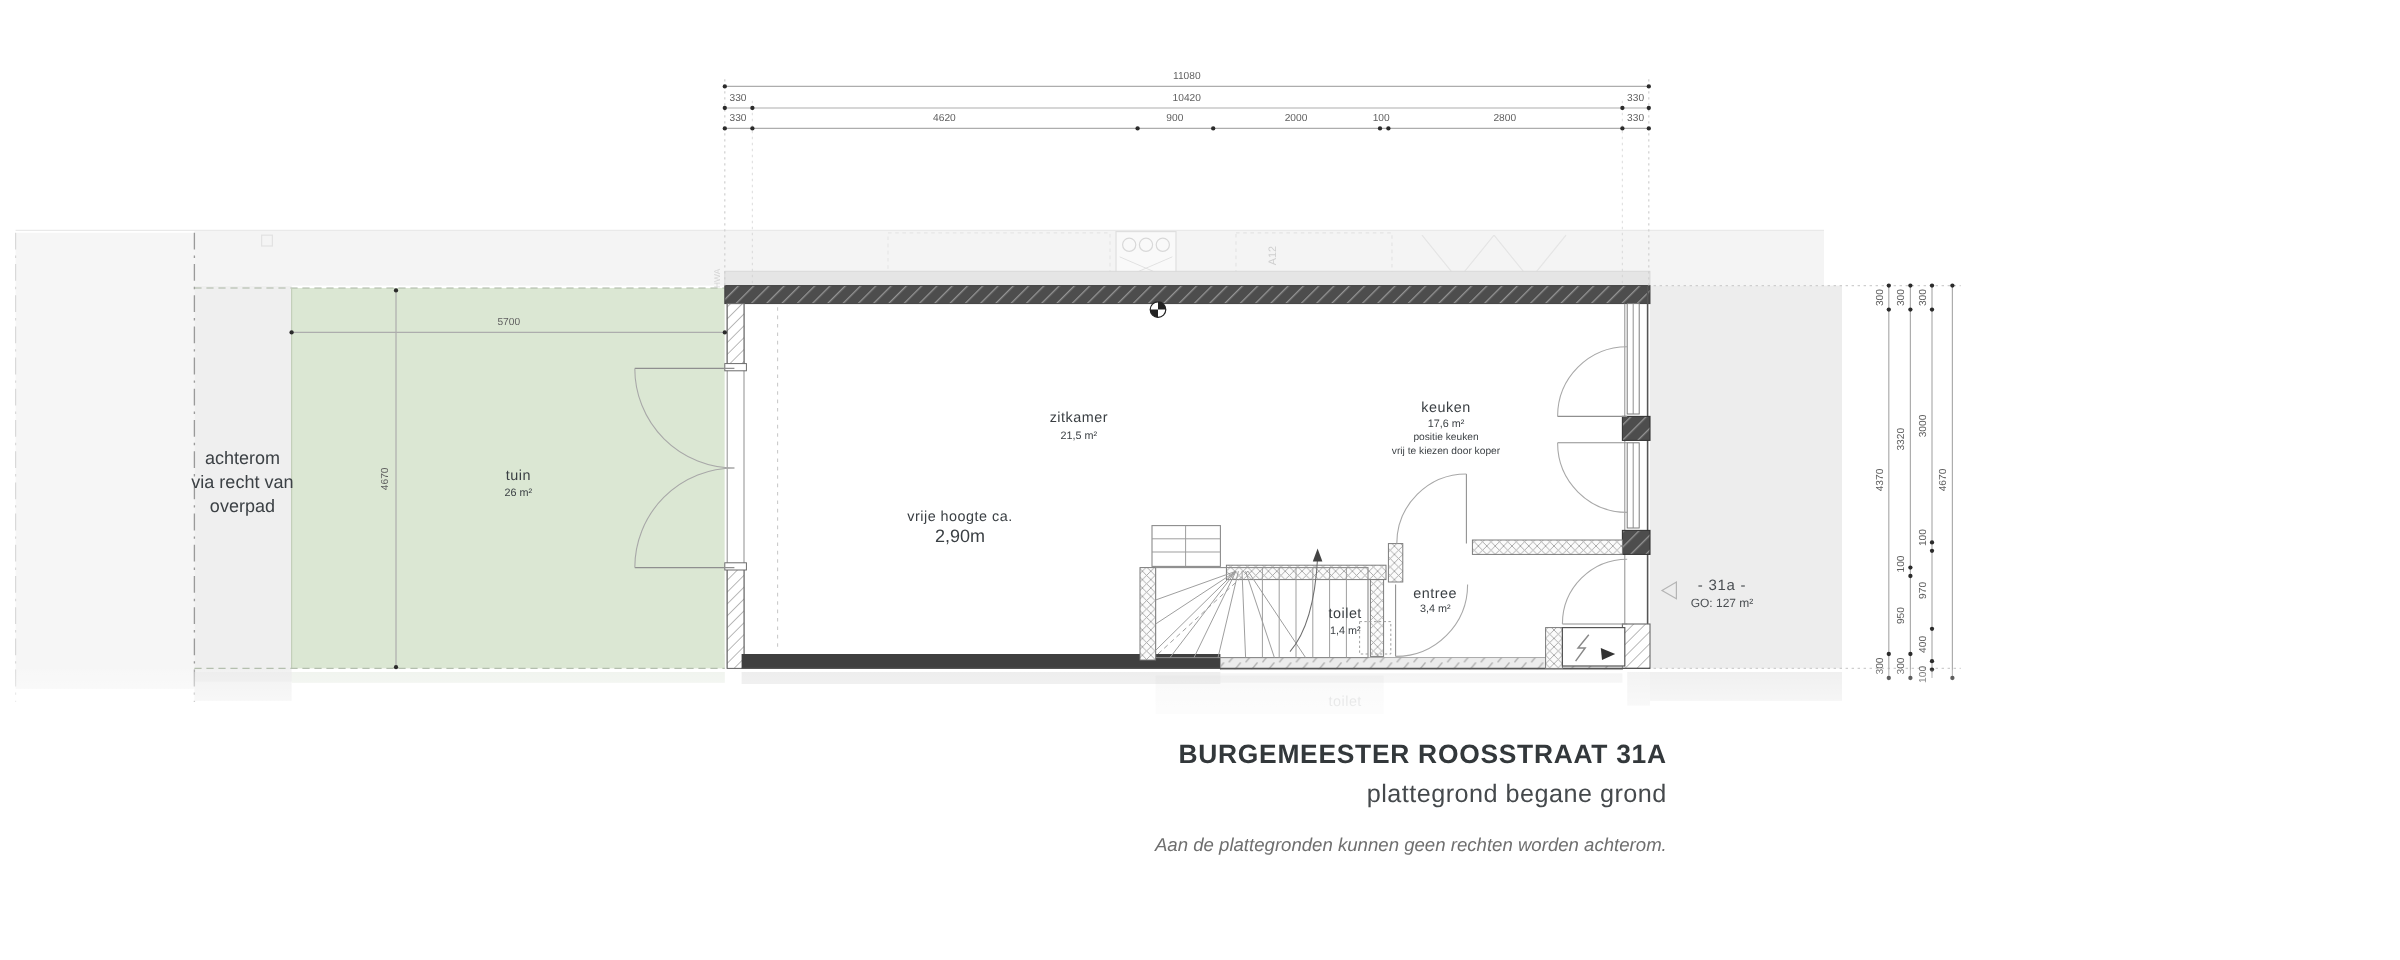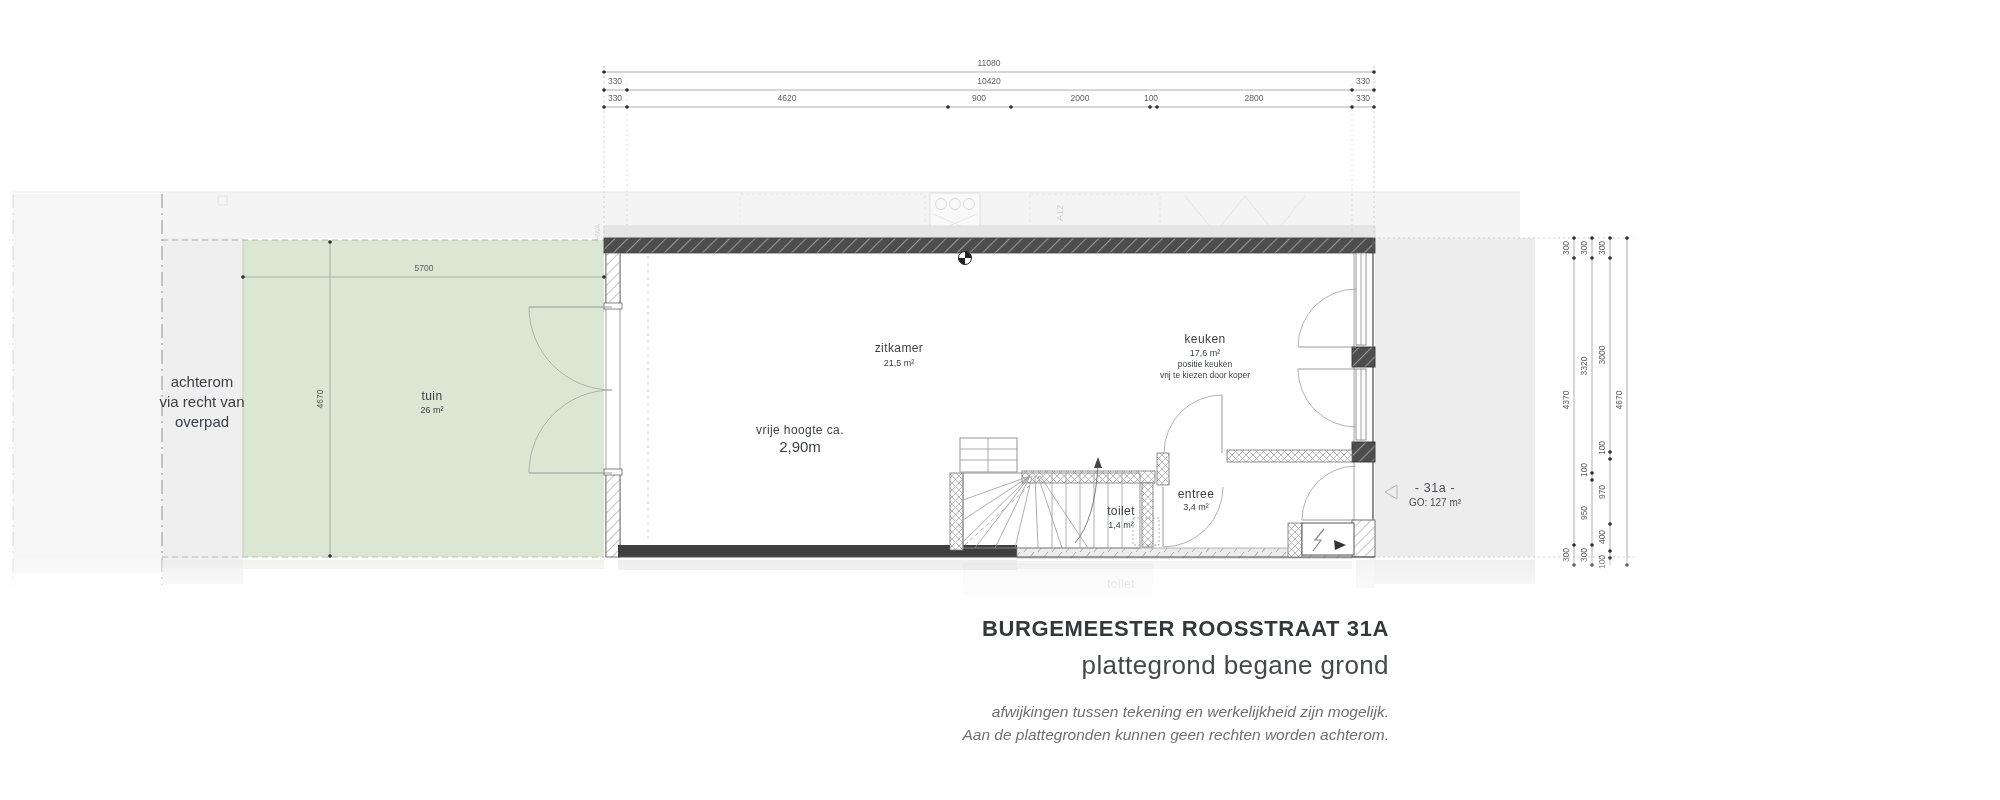--- a/index.html
+++ b/index.html
@@ -18,21 +18,21 @@
   .t-faint-sm{font-size:7px;fill:#cfcfcf;}
   .dimline{stroke:#adadad;stroke-width:1;}
   .dimdotline{stroke:#cfcfcf;stroke-width:1;stroke-dasharray:2,3;}
   .wall-line{stroke:#555;stroke-width:1.3;fill:none;}
   .thin-line{stroke:#8a8a8a;stroke-width:0.8;fill:none;}
   .door-arc{stroke:#a8a8a8;stroke-width:0.9;fill:none;}
   .door-leaf{stroke:#8f8f8f;stroke-width:0.9;fill:none;}
   .stair-line{stroke:#9a9a9a;stroke-width:0.8;fill:none;}
   .title-block{position:absolute;left:589px;top:616px;width:800px;text-align:right;color:#33383b;}
   .sheet-title{font-size:22px;font-weight:bold;letter-spacing:.6px;color:#33383b;}
-  .sheet-subtitle{font-size:26px;font-weight:400;color:#45494c;margin-top:8px;letter-spacing:.4px;}
+  .sheet-subtitle{font-size:21px;font-weight:400;color:#45494c;margin-top:8px;letter-spacing:.4px;}
   .disclaimer{margin-top:20px;font-size:15.5px;line-height:22.5px;font-style:italic;color:#6f6f6f;}
 </style>
 </head>
 <body>
 
 <div class="canvas">
 
 <svg width="2000" height="800" viewBox="0 0 2000 800">
   <defs>
     <pattern id="hatchDark" width="9" height="9" patternUnits="userSpaceOnUse" patternTransform="rotate(45)">
@@ -327,18 +327,17 @@
     <rect x="1356" y="560" width="19" height="28" fill="#777" opacity="0.1"></rect>
   </g>
   <rect x="0" y="558" width="2000" height="80" fill="url(#fade)"></rect>
 </svg>
 
 
 <div class="title-block">
   <div class="sheet-title">BURGEMEESTER ROOSSTRAAT 31A</div>
   <div class="sheet-subtitle">plattegrond begane grond</div>
   <div class="disclaimer">
-    <div>afwijkingen tussen tekening en werkelijkheid zijn mogelijk.</div>
     <div>Aan de plattegronden kunnen geen rechten worden achterom.</div>
   </div>
 </div>
 
 </div>
 
 </body></html>

